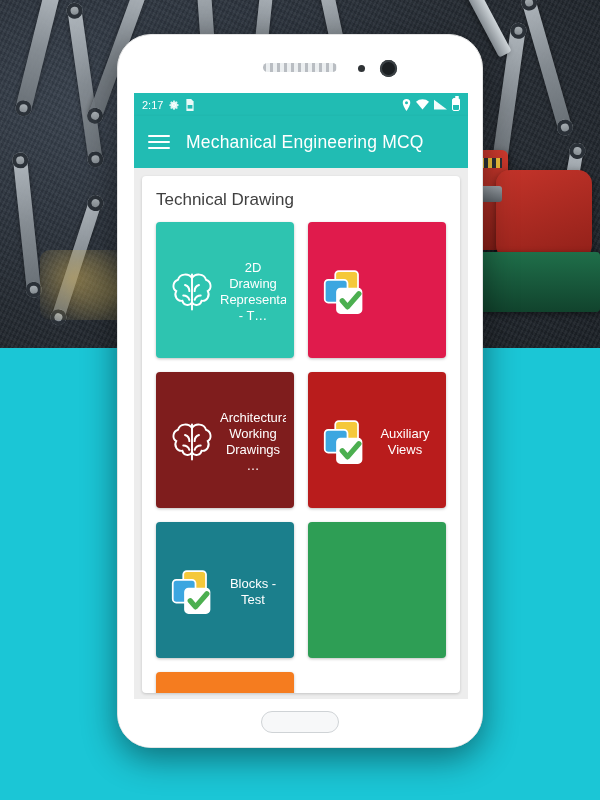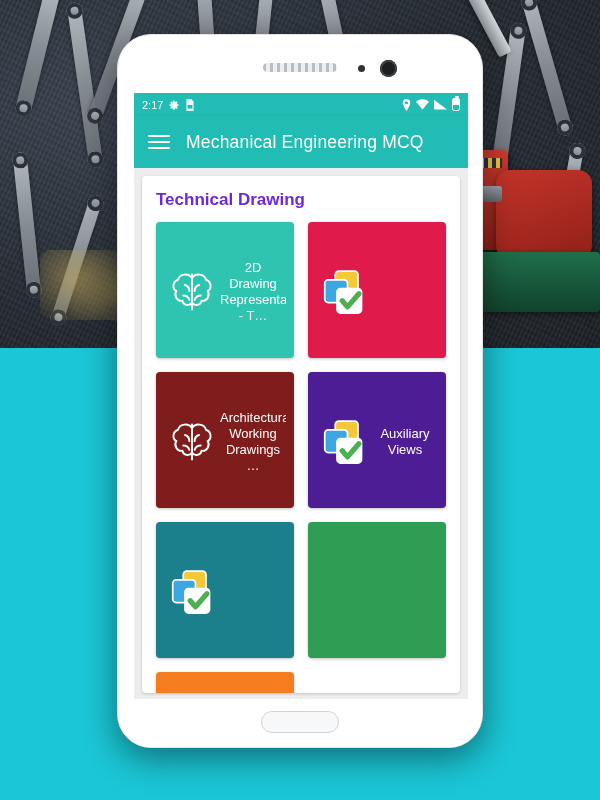--- a/index.html
+++ b/index.html
@@ -167,21 +167,21 @@
     height: 533px; background: #ededed; padding: 8px;
     overflow: hidden;
   }
   #card {
     background: #fff; border-radius: 4px; height: 100%;
     box-shadow: 0 1px 3px rgba(0,0,0,0.18);
     padding: 14px 14px 0 14px;
     overflow: hidden;
   }
   #section-title {
-    font-size: 17px; font-weight: bold; color: #6d28d9; margin-bottom: 12px;
+    font-size: 17px; font-weight: normal; color: #404040; margin-bottom: 12px;
   }
   #tiles {
     display: grid; grid-template-columns: 1fr 1fr; gap: 14px;
   }
   .tile {
     height: 136px; border-radius: 4px; position: relative;
     display: flex; flex-direction: row; align-items: center; justify-content: flex-start;
     padding: 14px 8px 10px 8px;
     box-shadow: 0 1px 3px rgba(0,0,0,0.25);
     cursor: pointer;
@@ -306,21 +306,21 @@
               <svg width="56" height="56" viewBox="0 0 64 64" fill="none" stroke="#ffffff" stroke-width="2.2" stroke-linecap="round">
                 <path d="M32 12v40"></path>
                 <path d="M32 16c-4-6-14-5-16 2-6 2-7 10-2 13-3 5 1 12 7 11 1 5 8 7 11 2"></path>
                 <path d="M32 16c4-6 14-5 16 2 6 2 7 10 2 13 3 5-1 12-7 11-1 5-8 7-11 2"></path>
                 <path d="M24 24c3 1 5 4 5 7M40 24c-3 1-5 4-5 7M22 36c3 0 6 2 7 5M42 36c-3 0-6 2-7 5"></path>
               </svg>
             </div>
             <span class="tile-label">Architectural Working Drawings …</span>
           </div>
 
-          <div class="tile" style="background:#4c1d95">
+          <div class="tile" style="background:#b91c1c">
             <div class="tile-icon">
               <svg width="56" height="56" viewBox="0 0 64 64">
                 <rect x="22" y="8" width="26" height="26" rx="4" fill="#f5c83a" stroke="#ffffff" stroke-width="2"></rect>
                 <rect x="10" y="18" width="26" height="26" rx="4" fill="#3ca6e0" stroke="#ffffff" stroke-width="2"></rect>
                 <rect x="24" y="28" width="28" height="28" rx="4" fill="#ffffff" stroke="#ffffff" stroke-width="2"></rect>
                 <path d="M30 42l6 7 13-15" fill="none" stroke="#4caf50" stroke-width="6" stroke-linecap="round" stroke-linejoin="round"></path>
               </svg>
             </div>
             <span class="tile-label">Auxiliary Views</span>
           </div>
@@ -328,20 +328,21 @@
 
           <div class="tile" style="background:#1b7f8c">
             <div class="tile-icon">
               <svg width="56" height="56" viewBox="0 0 64 64">
                 <rect x="22" y="8" width="26" height="26" rx="4" fill="#f5c83a" stroke="#ffffff" stroke-width="2"></rect>
                 <rect x="10" y="18" width="26" height="26" rx="4" fill="#3ca6e0" stroke="#ffffff" stroke-width="2"></rect>
                 <rect x="24" y="28" width="28" height="28" rx="4" fill="#ffffff" stroke="#ffffff" stroke-width="2"></rect>
                 <path d="M30 42l6 7 13-15" fill="none" stroke="#4caf50" stroke-width="6" stroke-linecap="round" stroke-linejoin="round"></path>
               </svg>
             </div>
+            <span class="tile-label">Blocks - Test</span>
           </div>
 
           <div class="tile" style="background:#2e9e55">
             <div class="tile-icon">
               
             </div>
             <span class="tile-label"></span>
           </div>
 
           <div class="tile" style="background:#f57c1f">

